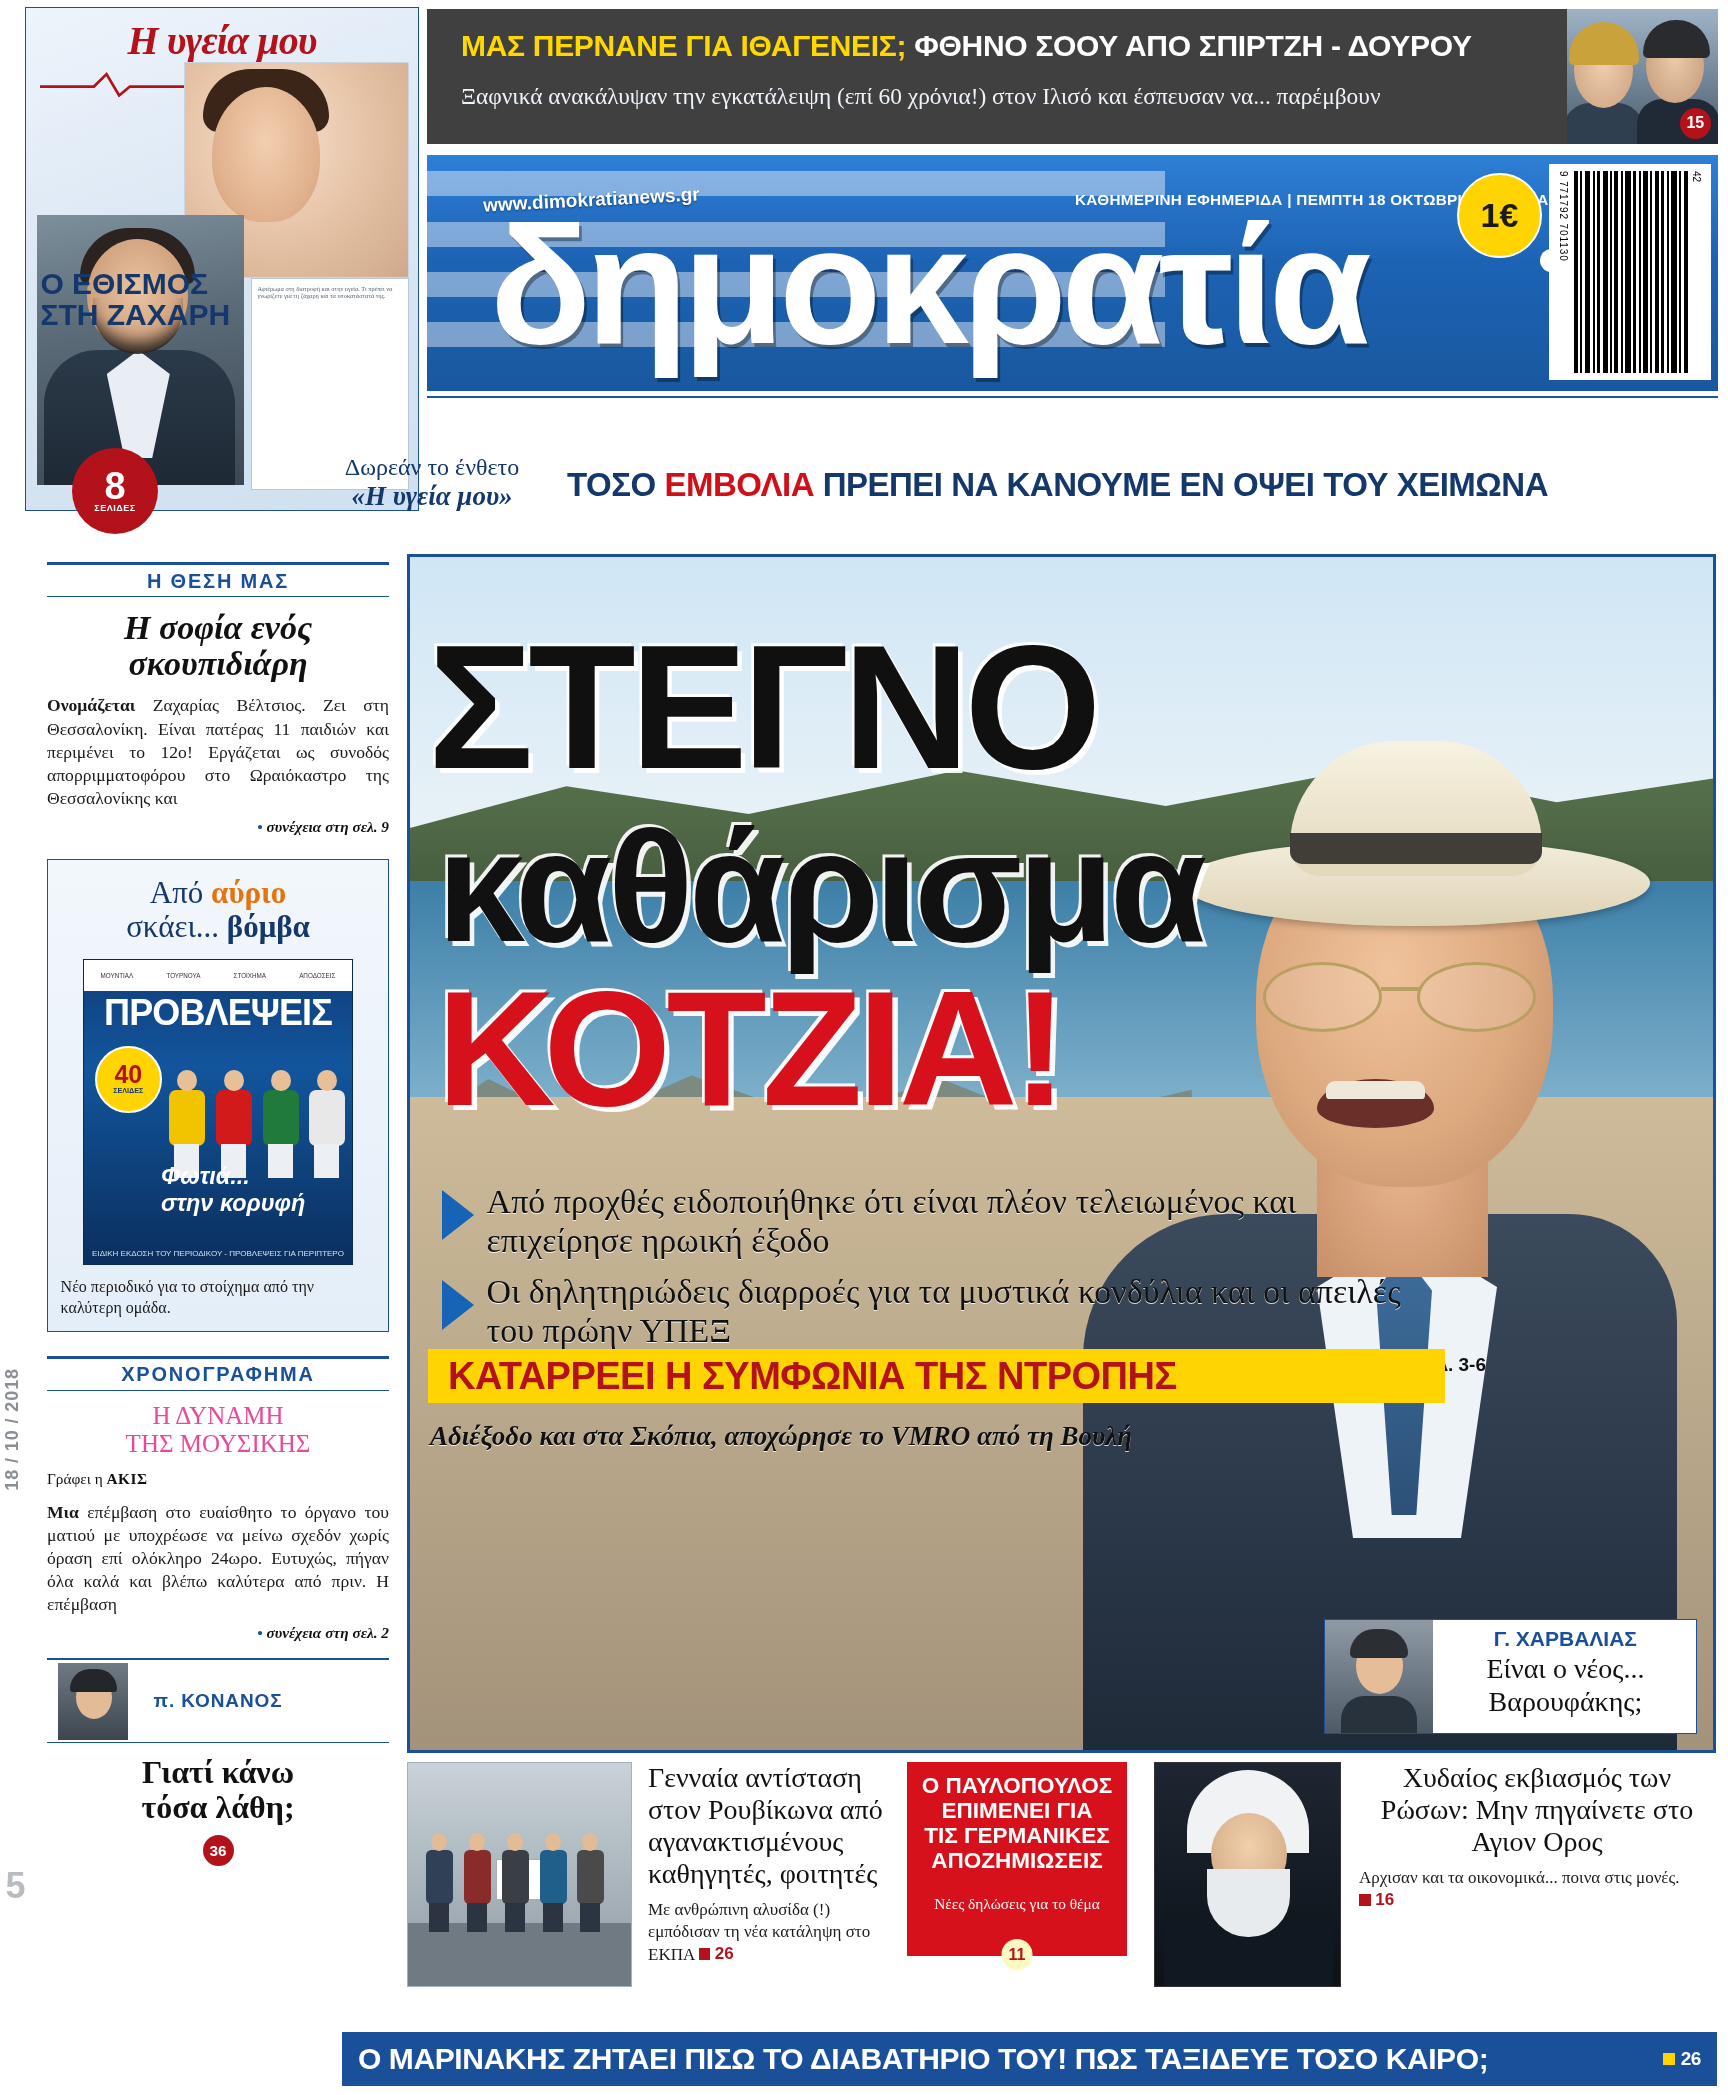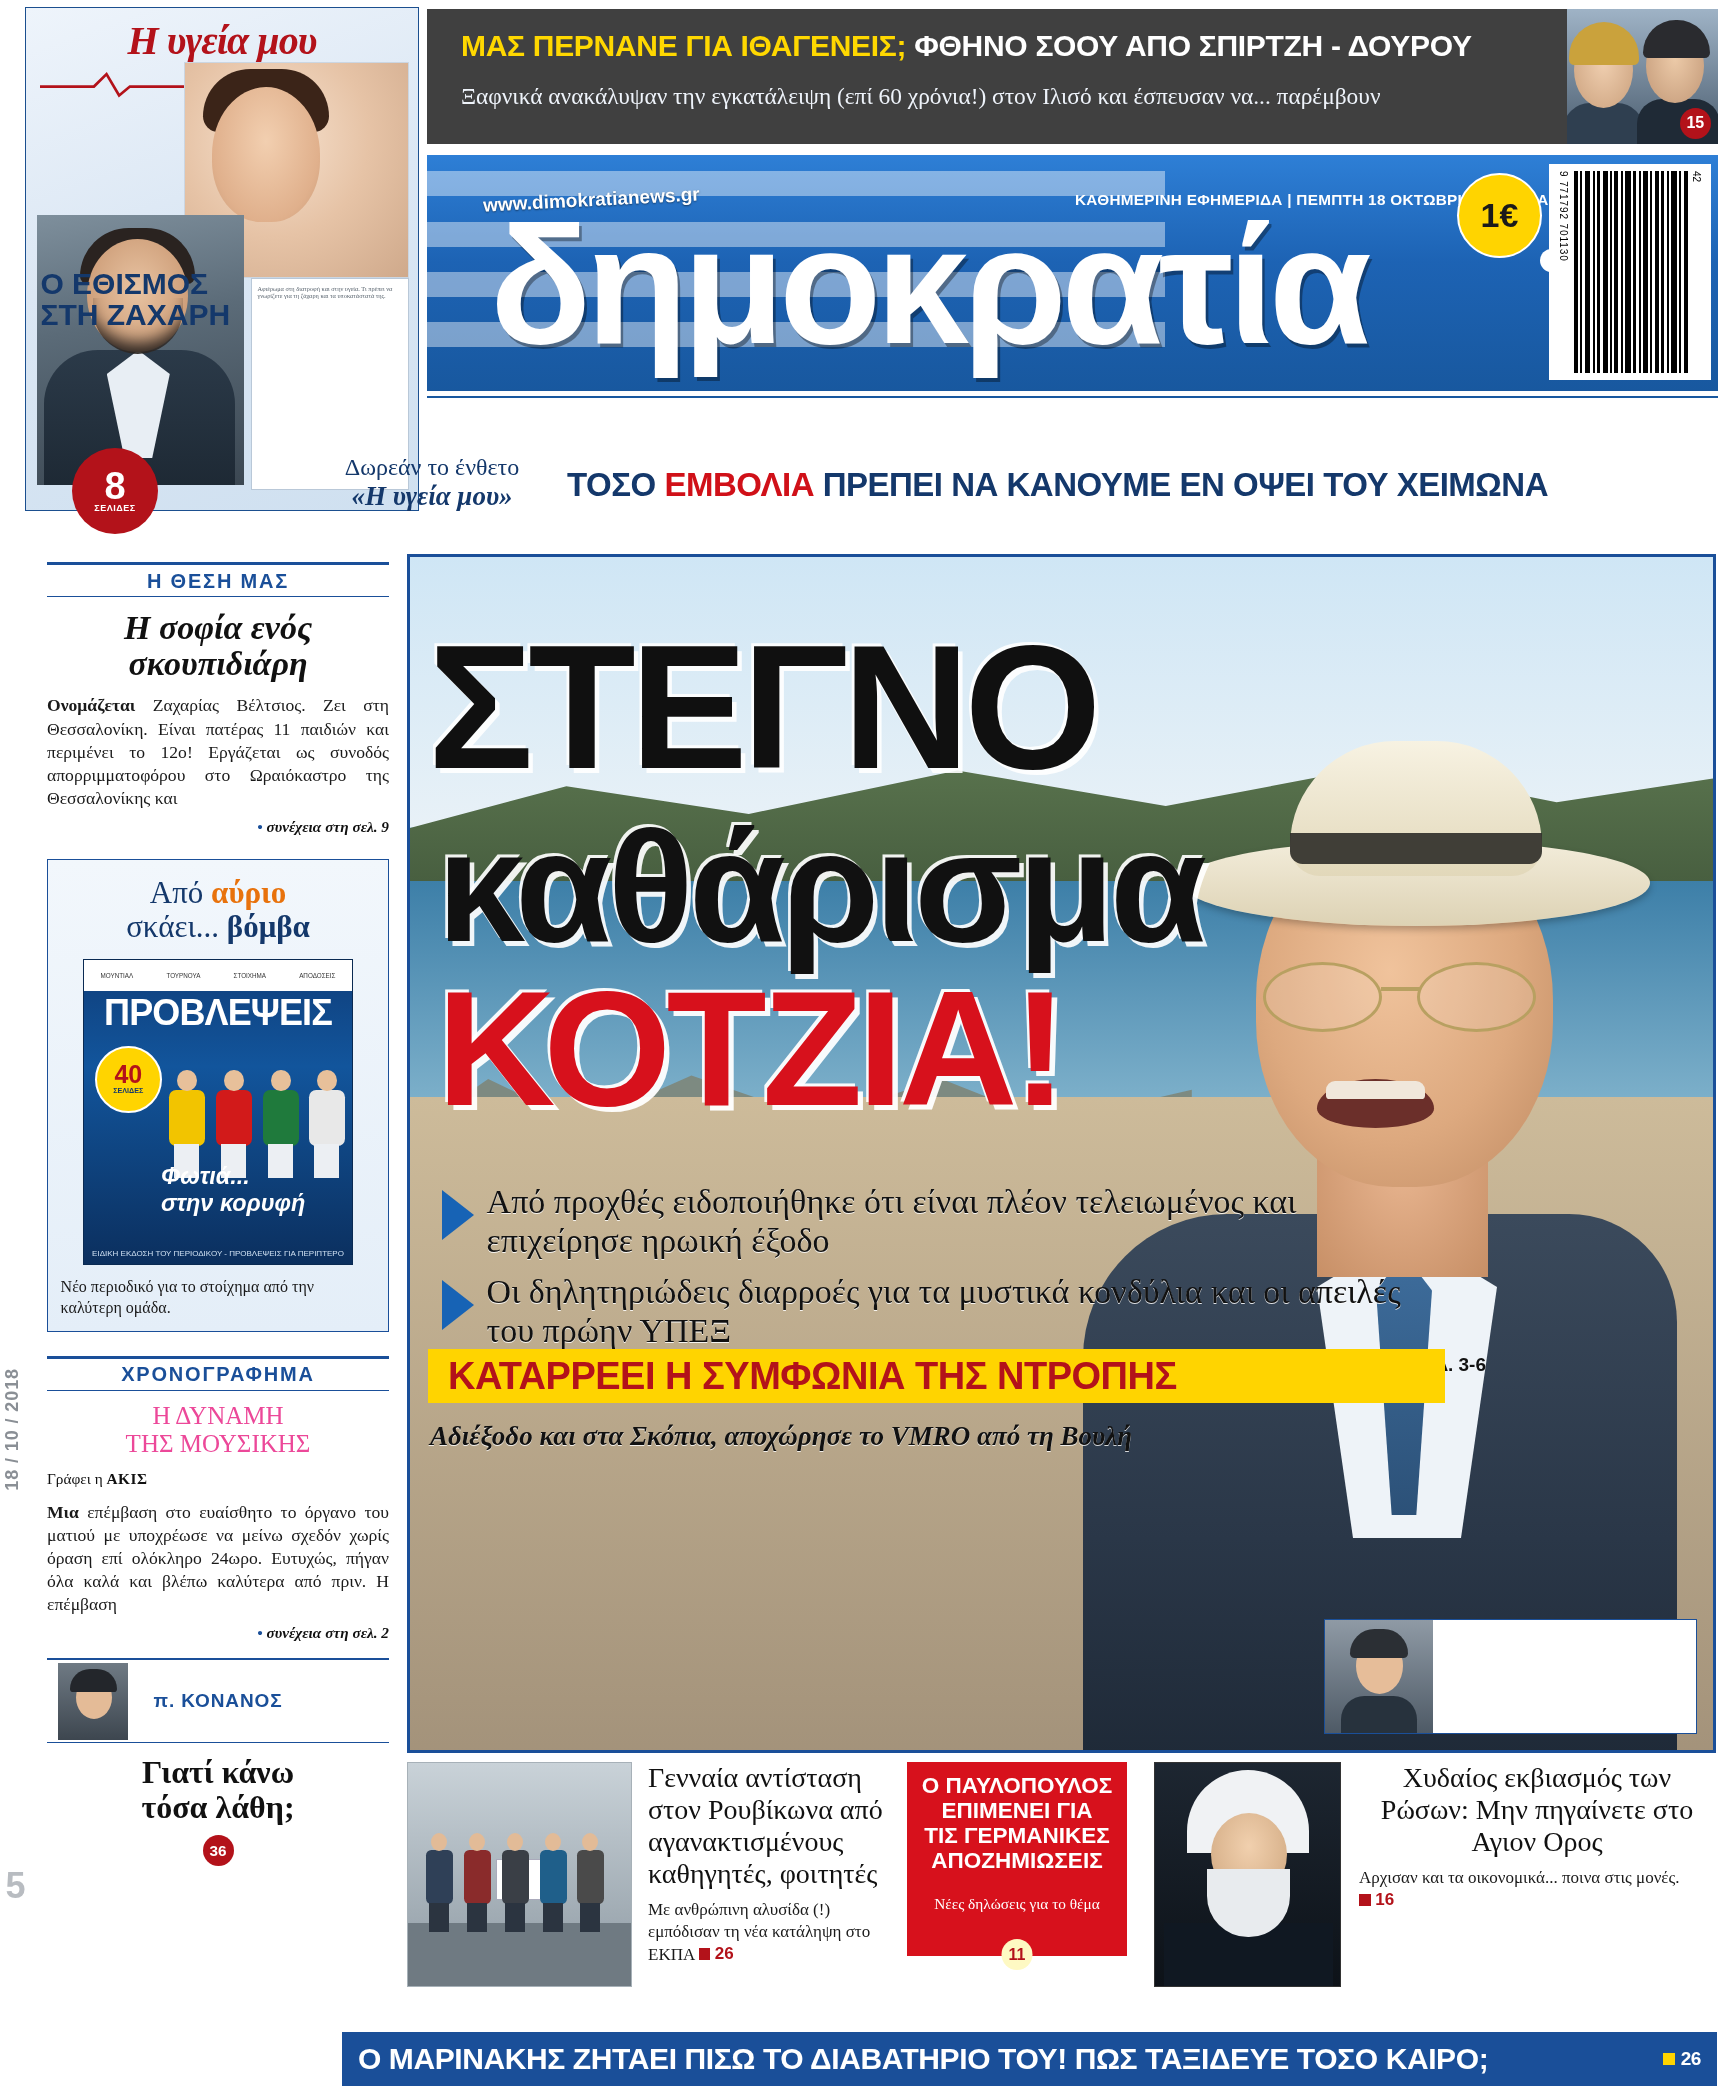--- a/index.html
+++ b/index.html
@@ -834,20 +834,25 @@
     <div class="sel-note">ΣΕΛ. 3-6</div>
     <div class="yellow-bar">ΚΑΤΑΡΡΕΕΙ Η ΣΥΜΦΩΝΙΑ ΤΗΣ ΝΤΡΟΠΗΣ</div>
     <div class="hero-footline">Αδιέξοδο και στα Σκόπια, αποχώρησε το VMRO από τη Βουλή</div>
 
     <div class="charv-box">
       <div class="charv-photo">
         <div class="bd"></div>
         <div class="f"></div>
         <div class="hr"></div>
       </div>
+      <div class="charv-txt">
+        <div class="charv-name">Γ. ΧΑΡΒΑΛΙΑΣ</div>
+        <div class="charv-line">Είναι ο νέος...</div>
+        <div class="charv-line">Βαρουφάκης;</div>
+      </div>
     </div>
   </div>
 
   <div class="bottom">
 
     <div class="bcell" style="left:0;width:477px">
       <div class="bphoto">
         <div class="floor"></div>
         <div class="banner-w"></div>
         <div class="p" style="left:16px">

